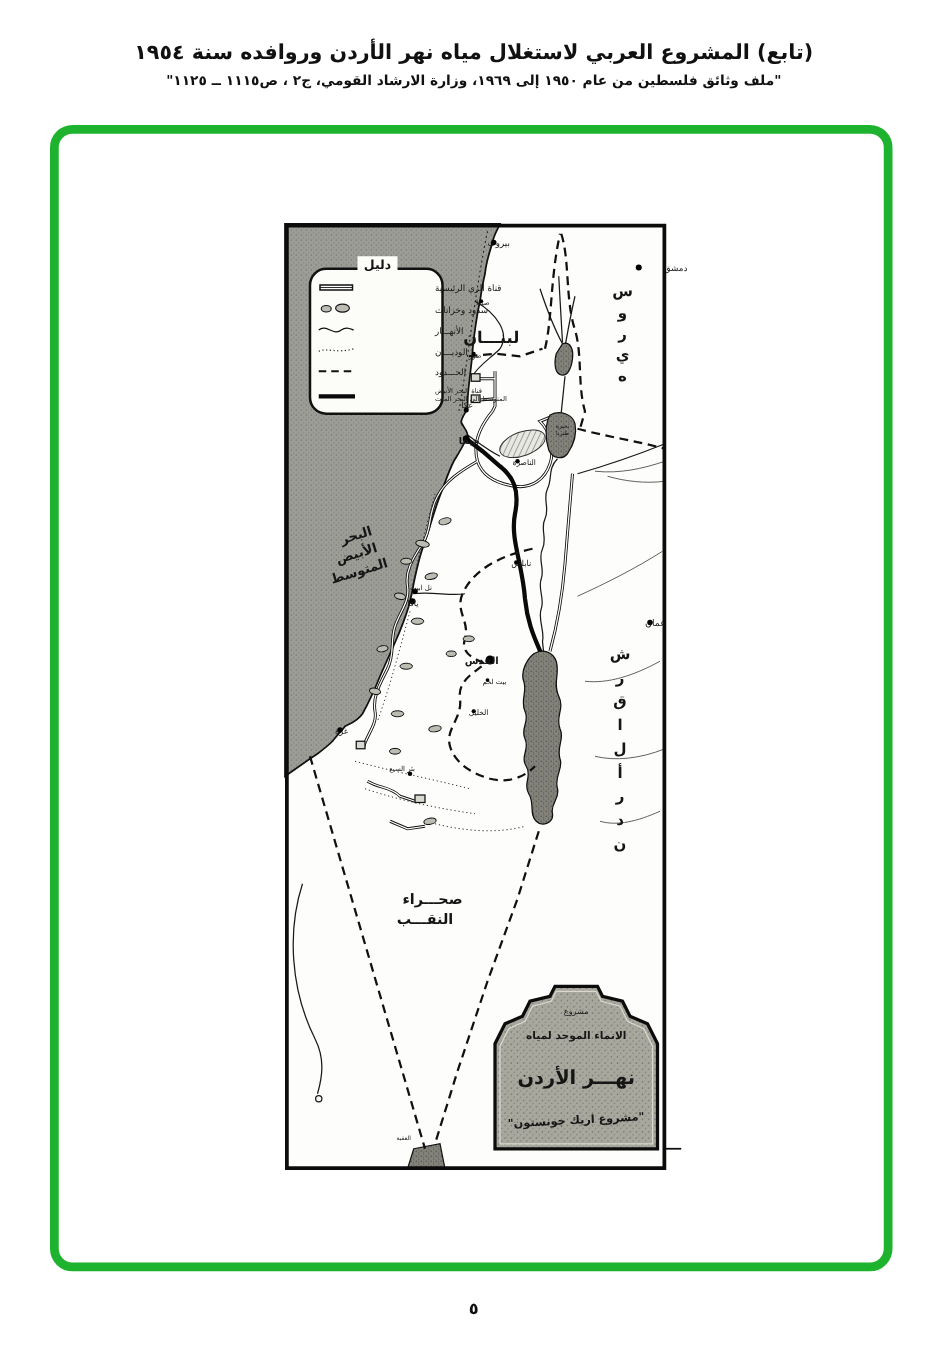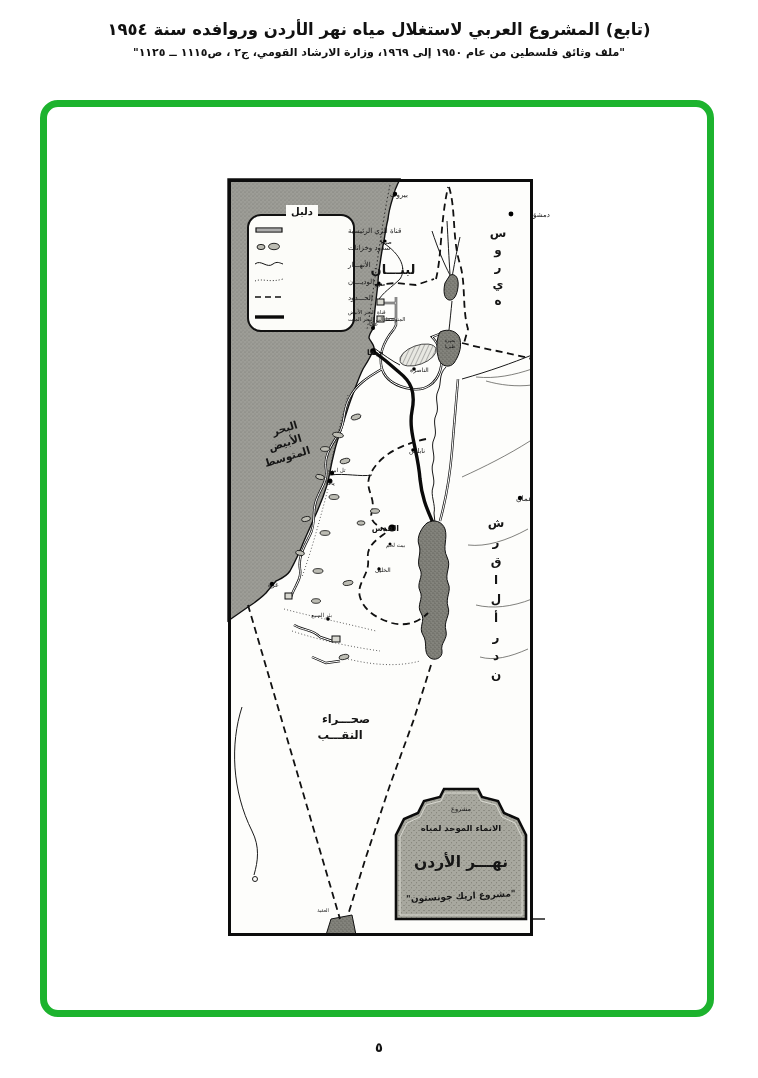--- a/index.html
+++ b/index.html
@@ -1,18 +1,18 @@
 <!DOCTYPE html>
 <html lang="ar"><head>
 <meta charset="utf-8">
 <style>
   html,body{margin:0;padding:0;background:#fff;}
   body{width:758px;height:1078px;position:relative;overflow:hidden;
        font-family:"DejaVu Sans",sans-serif;color:#111;}
-  .header{position:absolute;top:20px;left:0;width:758px;text-align:center;direction:rtl;}
+  .header{position:absolute;top:32px;left:0;width:758px;text-align:center;direction:rtl;}
   .header .t1{font-size:16.5px;font-weight:bold;letter-spacing:.2px;}
   .header .t2{font-size:11px;font-weight:bold;margin-top:7px;}
   .green-frame{position:absolute;left:40px;top:100px;width:674px;height:917px;
        box-sizing:border-box;border:7px solid #1db32e;border-radius:18px;background:#fff;}
   .map-wrap{position:absolute;left:228px;top:179px;width:305px;height:757px;}
   svg{overflow:visible;}
   svg text{font-family:"DejaVu Sans",sans-serif;fill:#151515;}
   .page-num{position:absolute;left:0;top:1040px;width:758px;text-align:center;
        font-size:13px;font-weight:bold;}
 </style>

